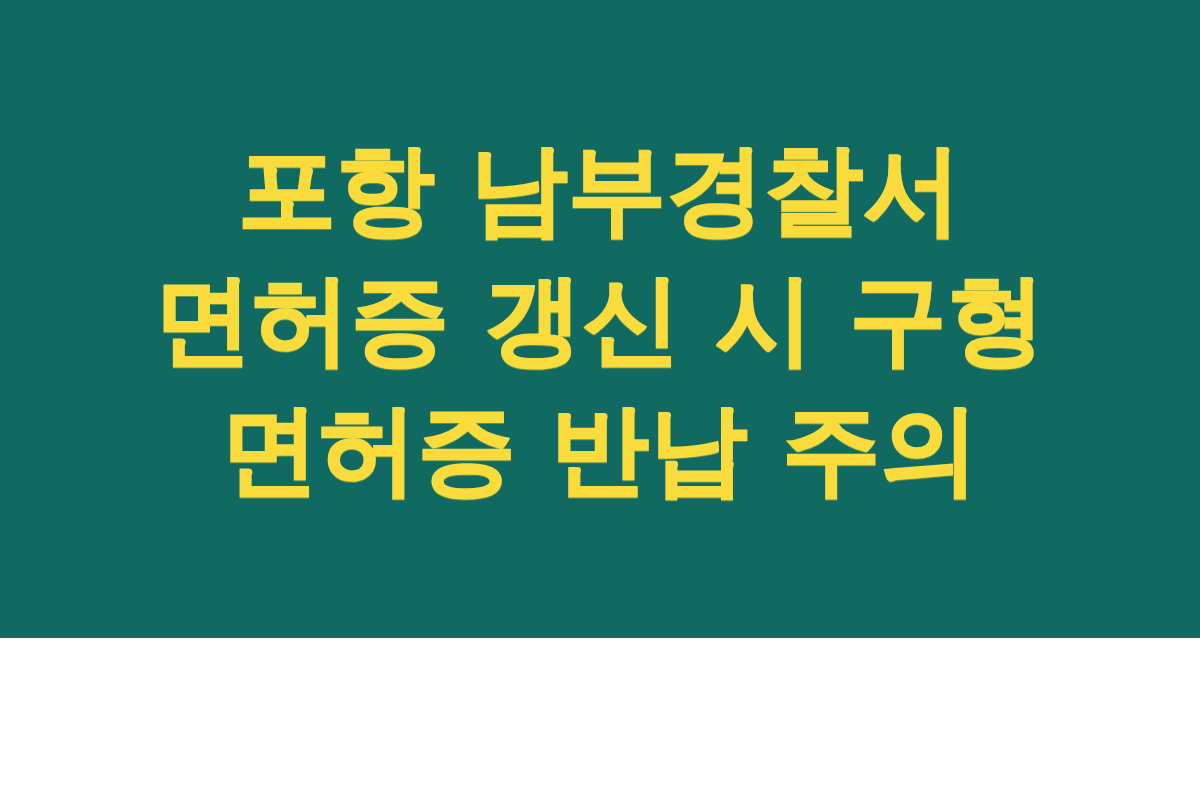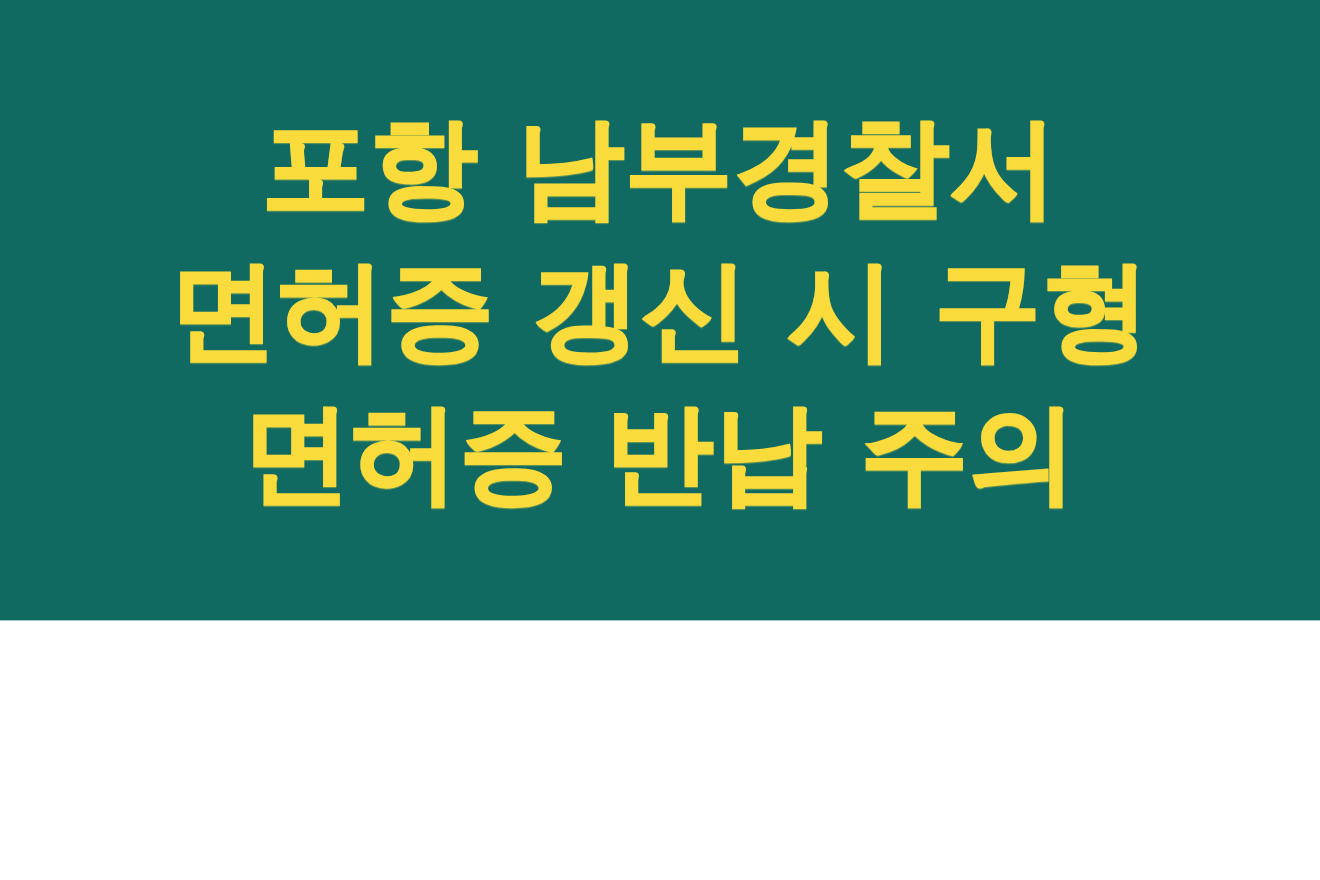--- a/index.html
+++ b/index.html
@@ -12,21 +12,21 @@
     width: 1200px;
     height: 800px;
     overflow: hidden;
     font-family: "DejaVu Sans", "Liberation Sans", sans-serif;
   }
 
   #poster {
     position: relative;
     box-sizing: border-box;
     width: 1200px;
-    height: 564px;
+    height: 638px;
     background: #106a62;
     display: flex;
     align-items: center;
     justify-content: center;
   }
 
   #headline-block {
     width: 1030px;
     margin: 0;
     padding: 0;

